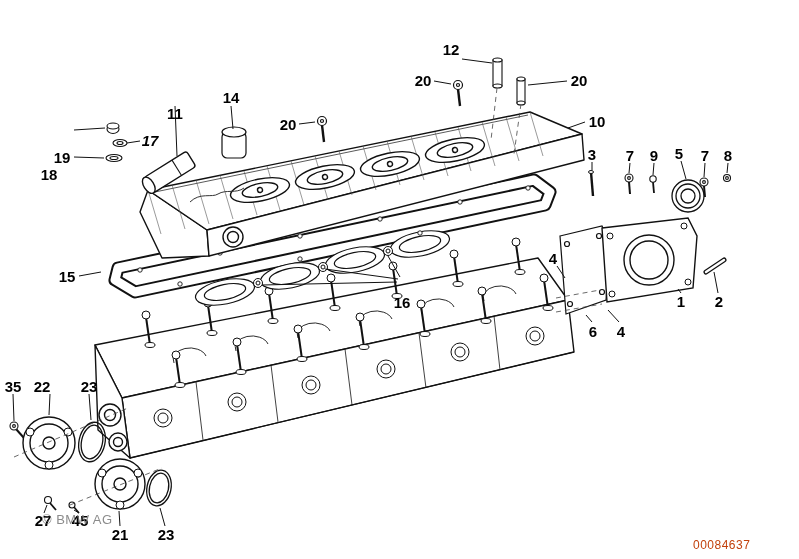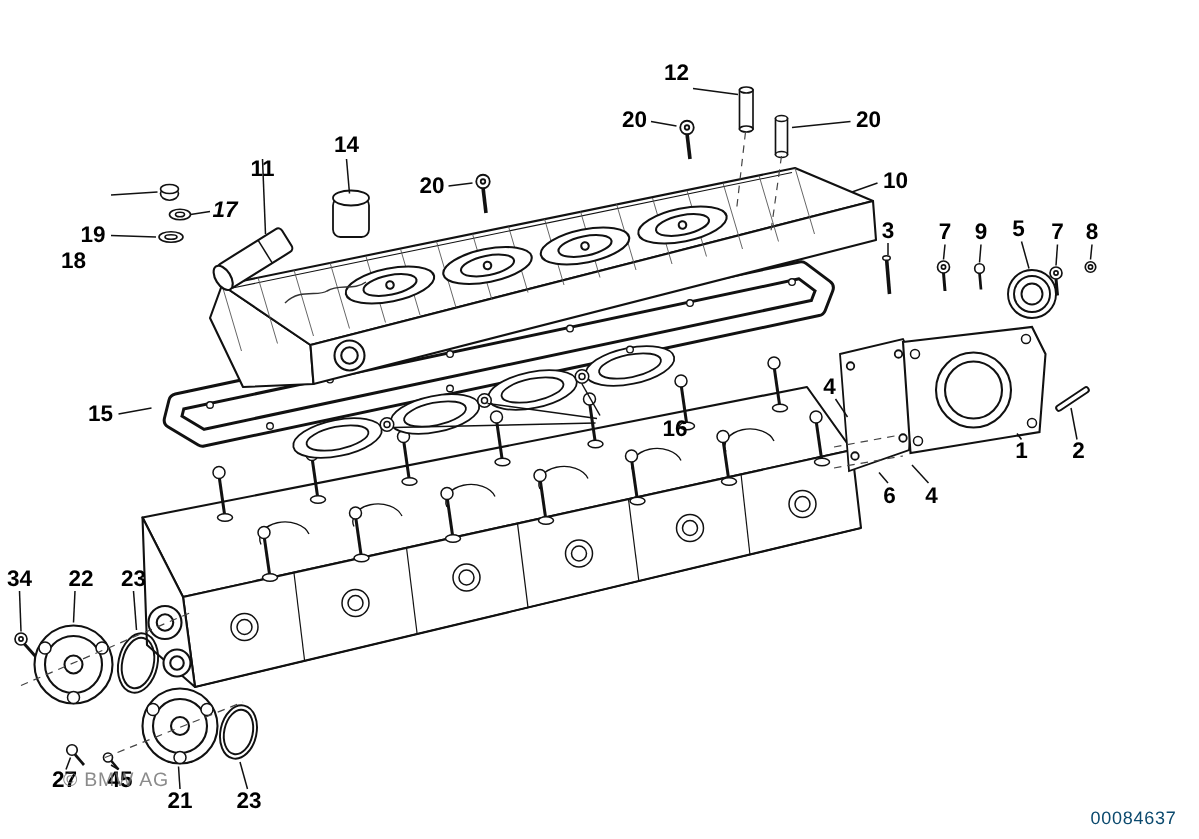--- a/index.html
+++ b/index.html
@@ -13,22 +13,22 @@
   .callout{
     position:absolute;transform:translate(-50%,-50%);
     font-weight:bold;font-size:15px;color:#000;line-height:1;
     white-space:nowrap;
   }
   .watermark{
     position:absolute;left:42px;top:512px;
     font-size:13px;color:rgba(110,110,110,.8);letter-spacing:.5px;
   }
   .docnum{
-    position:absolute;left:727px;top:538px;
-    font-size:12px;color:#0c4a6e;letter-spacing:.5px;
+    position:absolute;left:693px;top:538px;
+    font-size:12px;color:#c2410c;letter-spacing:.5px;
   }
 </style>
 </head>
 <body>
 
 <div class="stage">
 
   <svg class="drawing" width="799" height="559" viewBox="0 0 799 559">
 
     <g fill="#ffffff" stroke="#111" stroke-width="1.4" stroke-linejoin="round">
@@ -446,28 +446,28 @@
       <div class="callout" style="left: 423px; top: 80px;">20</div>
       <div class="callout" style="left: 579px; top: 80px;">20</div>
       <div class="callout" style="left: 597px; top: 121px;">10</div>
       <div class="callout" style="left: 592px; top: 154px;">3</div>
       <div class="callout" style="left: 630px; top: 155px;">7</div>
       <div class="callout" style="left: 654px; top: 155px;">9</div>
       <div class="callout" style="left: 679px; top: 153px;">5</div>
       <div class="callout" style="left: 705px; top: 155px;">7</div>
       <div class="callout" style="left: 728px; top: 155px;">8</div>
       <div class="callout" style="left: 67px; top: 276px;">15</div>
-      <div class="callout" style="left: 402px; top: 286px; margin-left: 48px;">16</div>
+      <div class="callout" style="left: 402px; top: 302px;">16</div>
       <div class="callout" style="left: 553px; top: 258px;">4</div>
       <div class="callout" style="left: 593px; top: 331px;">6</div>
       <div class="callout" style="left: 621px; top: 331px;">4</div>
       <div class="callout" style="left: 681px; top: 301px;">1</div>
       <div class="callout" style="left: 719px; top: 301px;">2</div>
-      <div class="callout" style="left: 13px; top: 386px;">34</div>
-      <div class="callout" style="left: 54px; top: 386px;">22</div>
+      <div class="callout" style="left: 13px; top: 386px;">35</div>
+      <div class="callout" style="left: 42px; top: 386px;">22</div>
       <div class="callout" style="left: 89px; top: 386px;">23</div>
       <div class="callout" style="left: 43px; top: 520px;">27</div>
       <div class="callout" style="left: 80px; top: 520px;">45</div>
       <div class="callout" style="left: 120px; top: 534px; text-align: right;">21</div>
       <div class="callout" style="left: 166px; top: 534px;">23</div>
     </div>
 
   <div class="watermark">© BMW AG</div>
 
   <div class="docnum">00084637</div>

